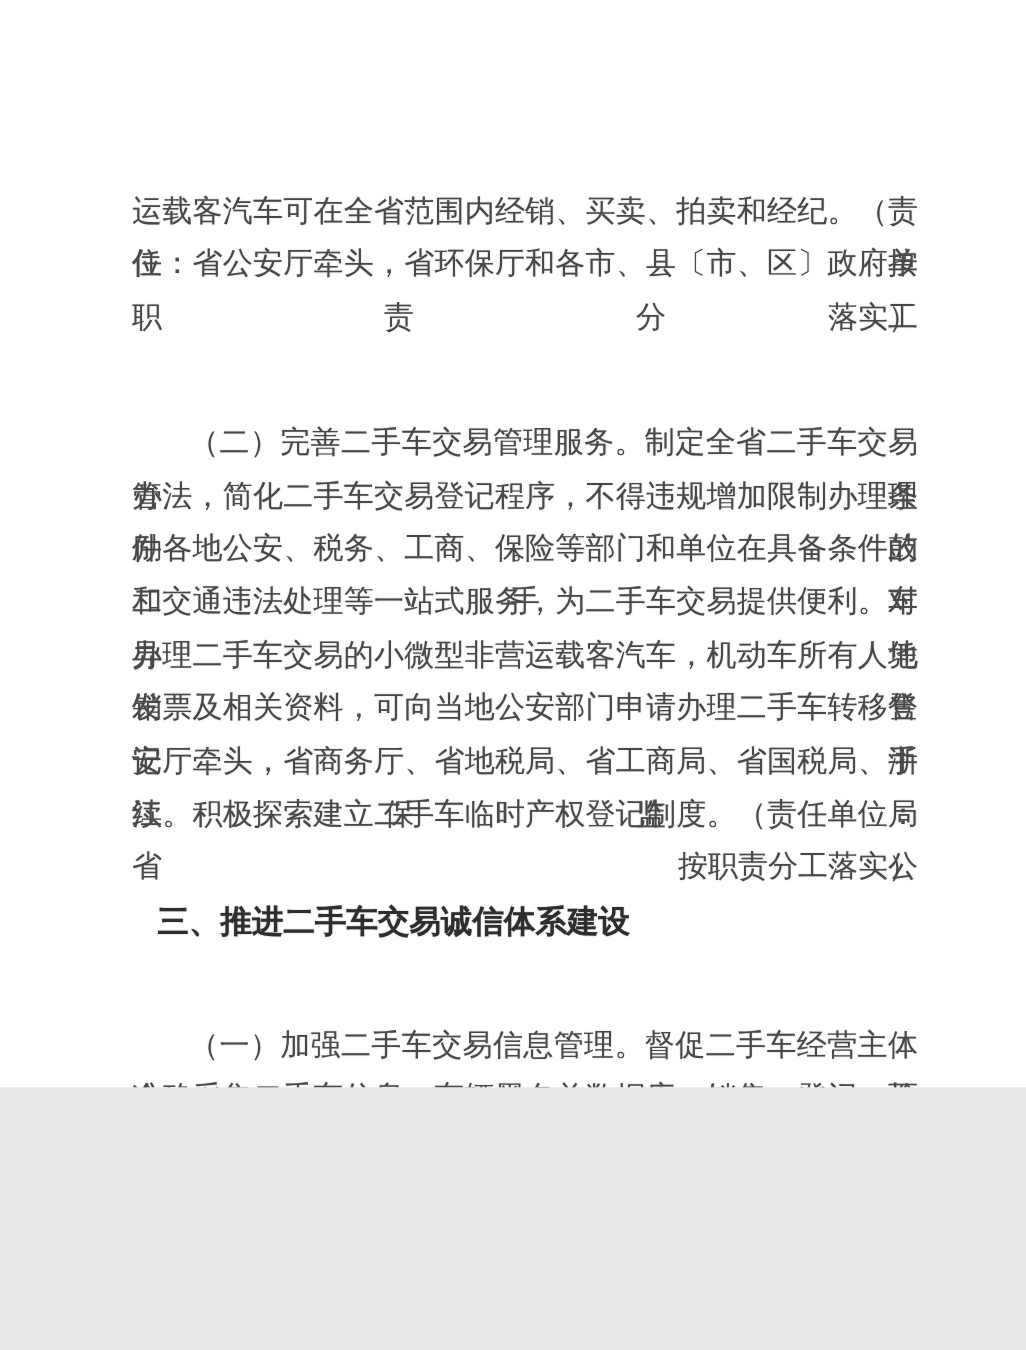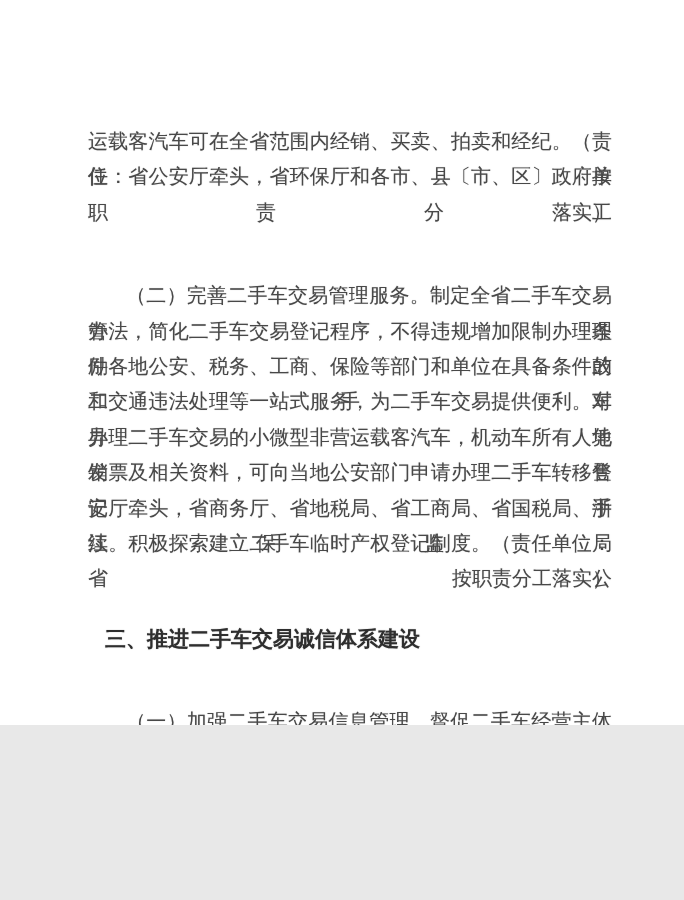--- a/index.html
+++ b/index.html
@@ -42,21 +42,20 @@
   }
   .ln.heading {
     text-align: left;
     text-align-last: left;
     text-indent: 17px;
     font-family: "Liberation Sans", "DejaVu Sans", sans-serif;
     font-weight: 700;
     font-size: 21px;
     color: #2e2e2e;
     text-shadow: 0 0 1px rgba(60,60,60,0.5);
-    margin-top: 24px;
   }
   .page-number {
     position: absolute;
     left: 521px;
     top: 863px;
     width: 96px;
     text-align: center;
     font-size: 19px;
     line-height: 24px;
     color: #3f3f3f;

